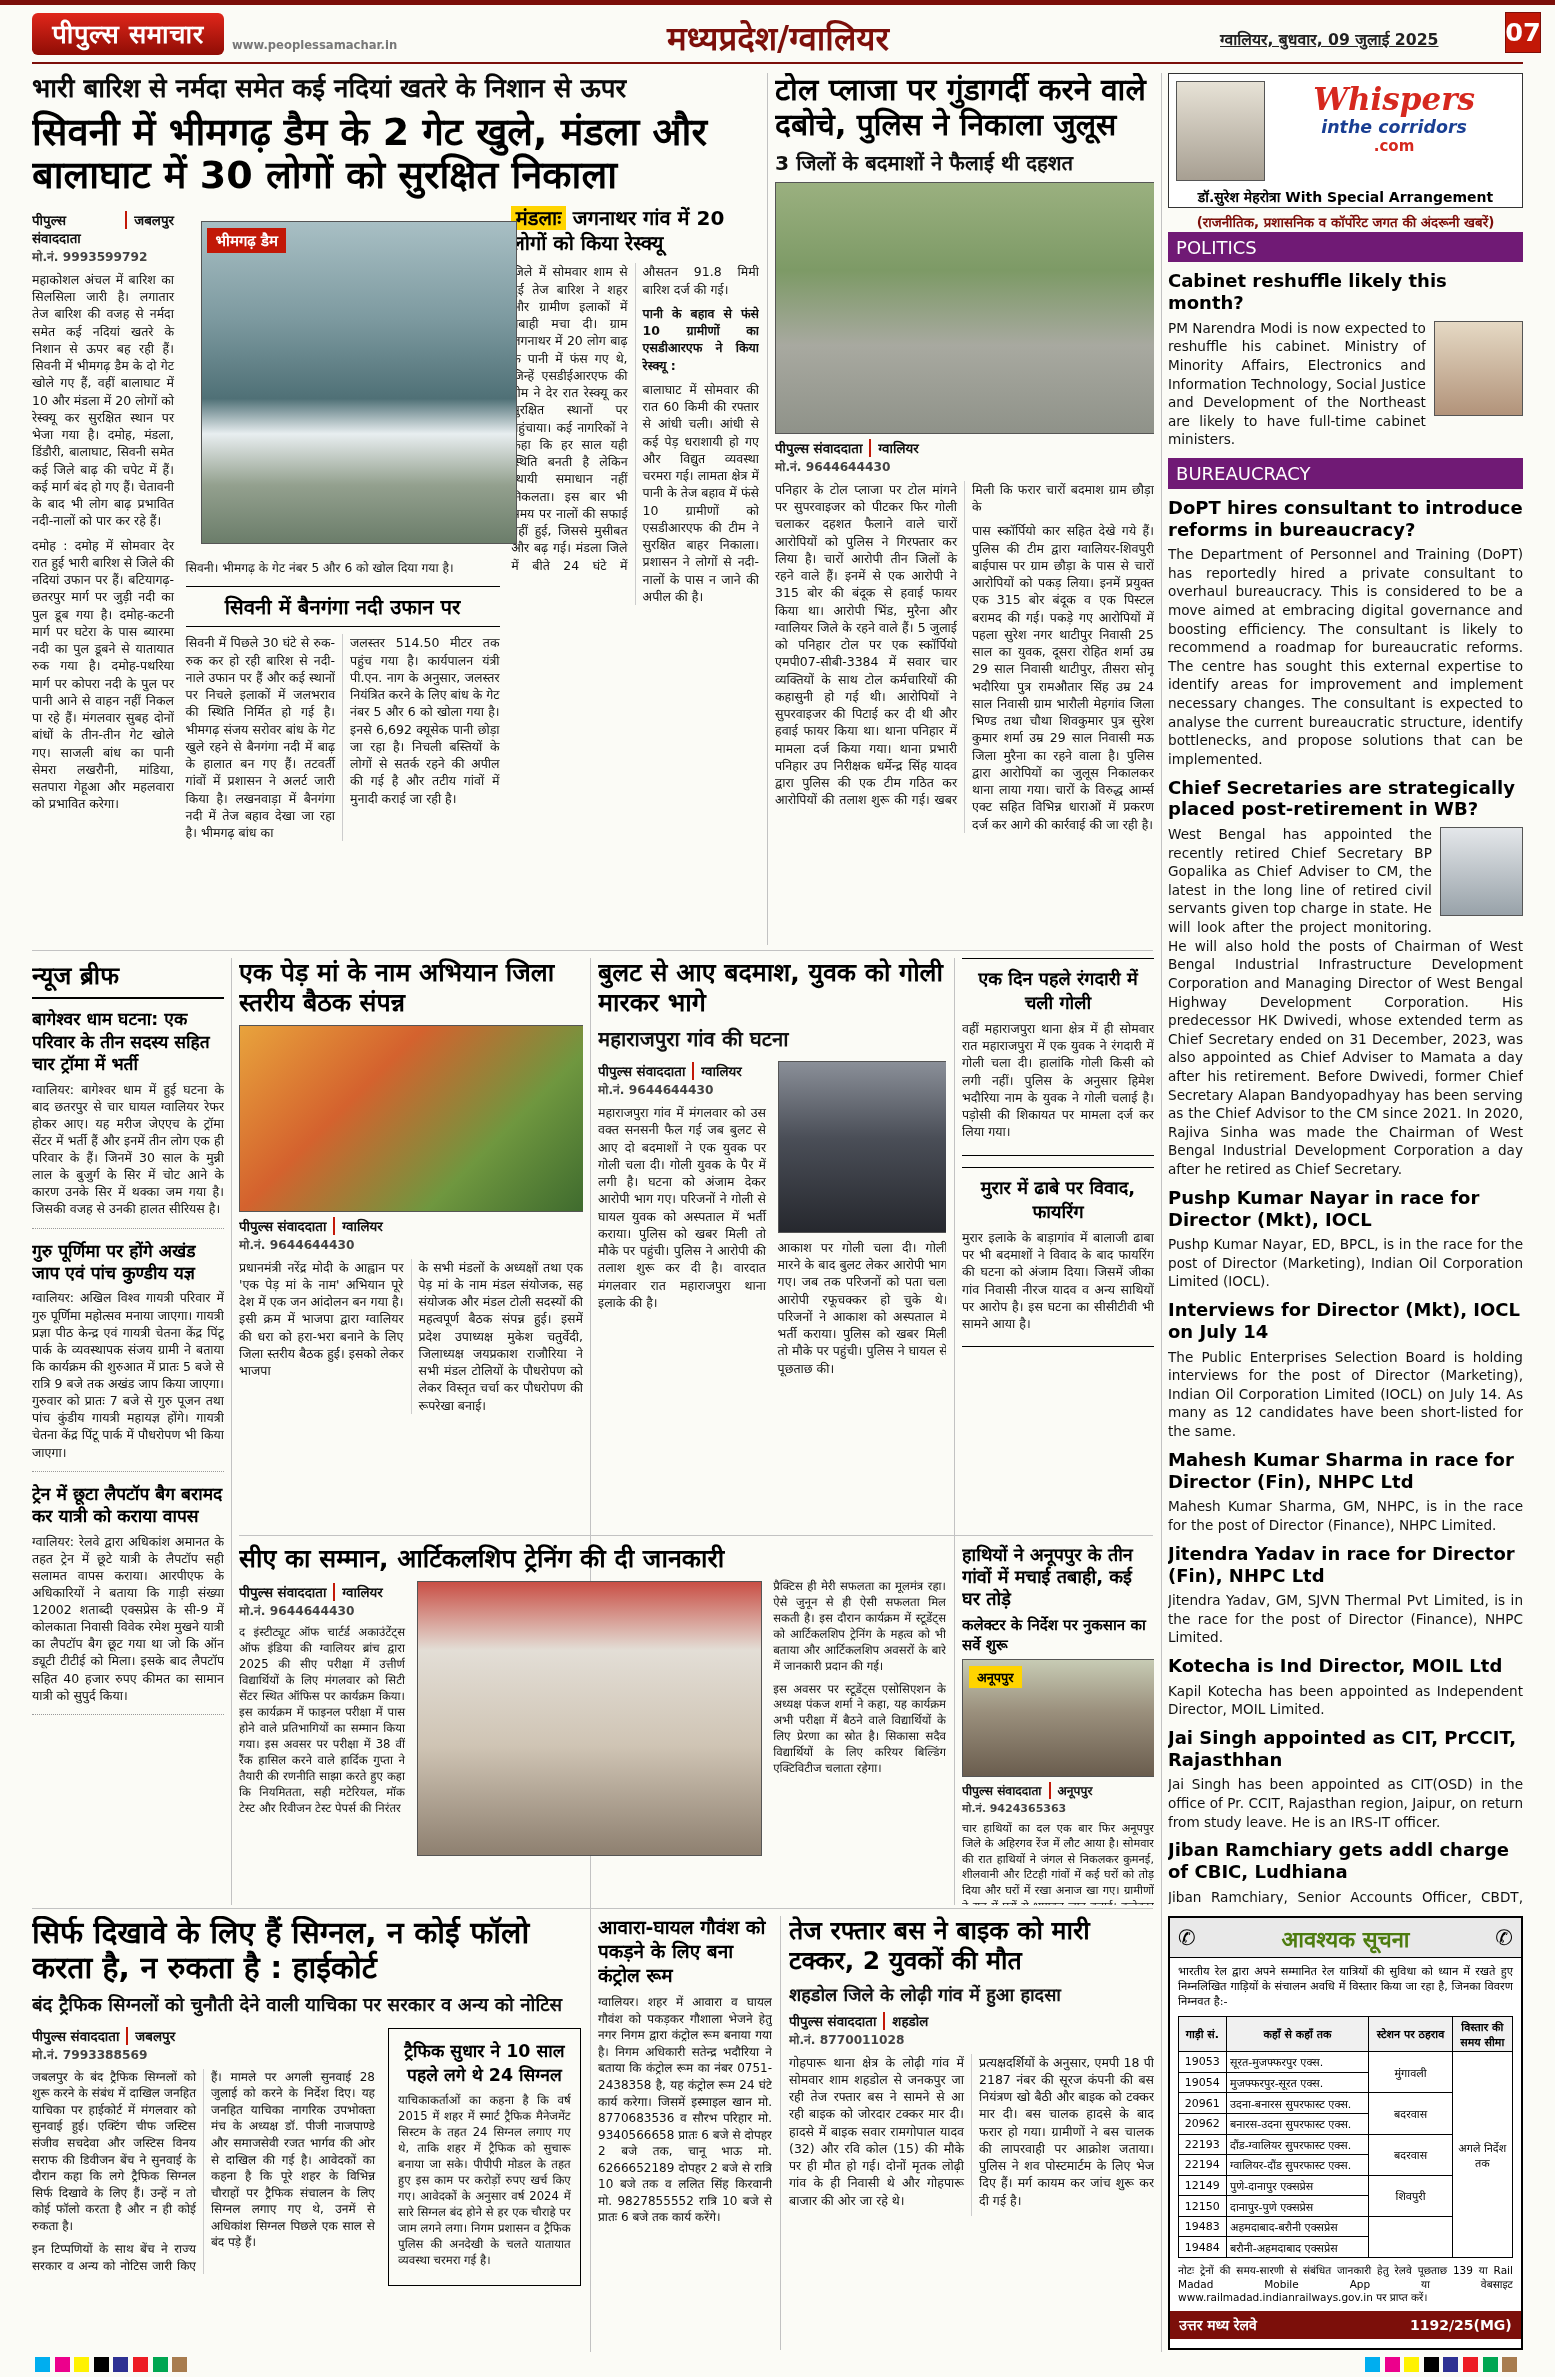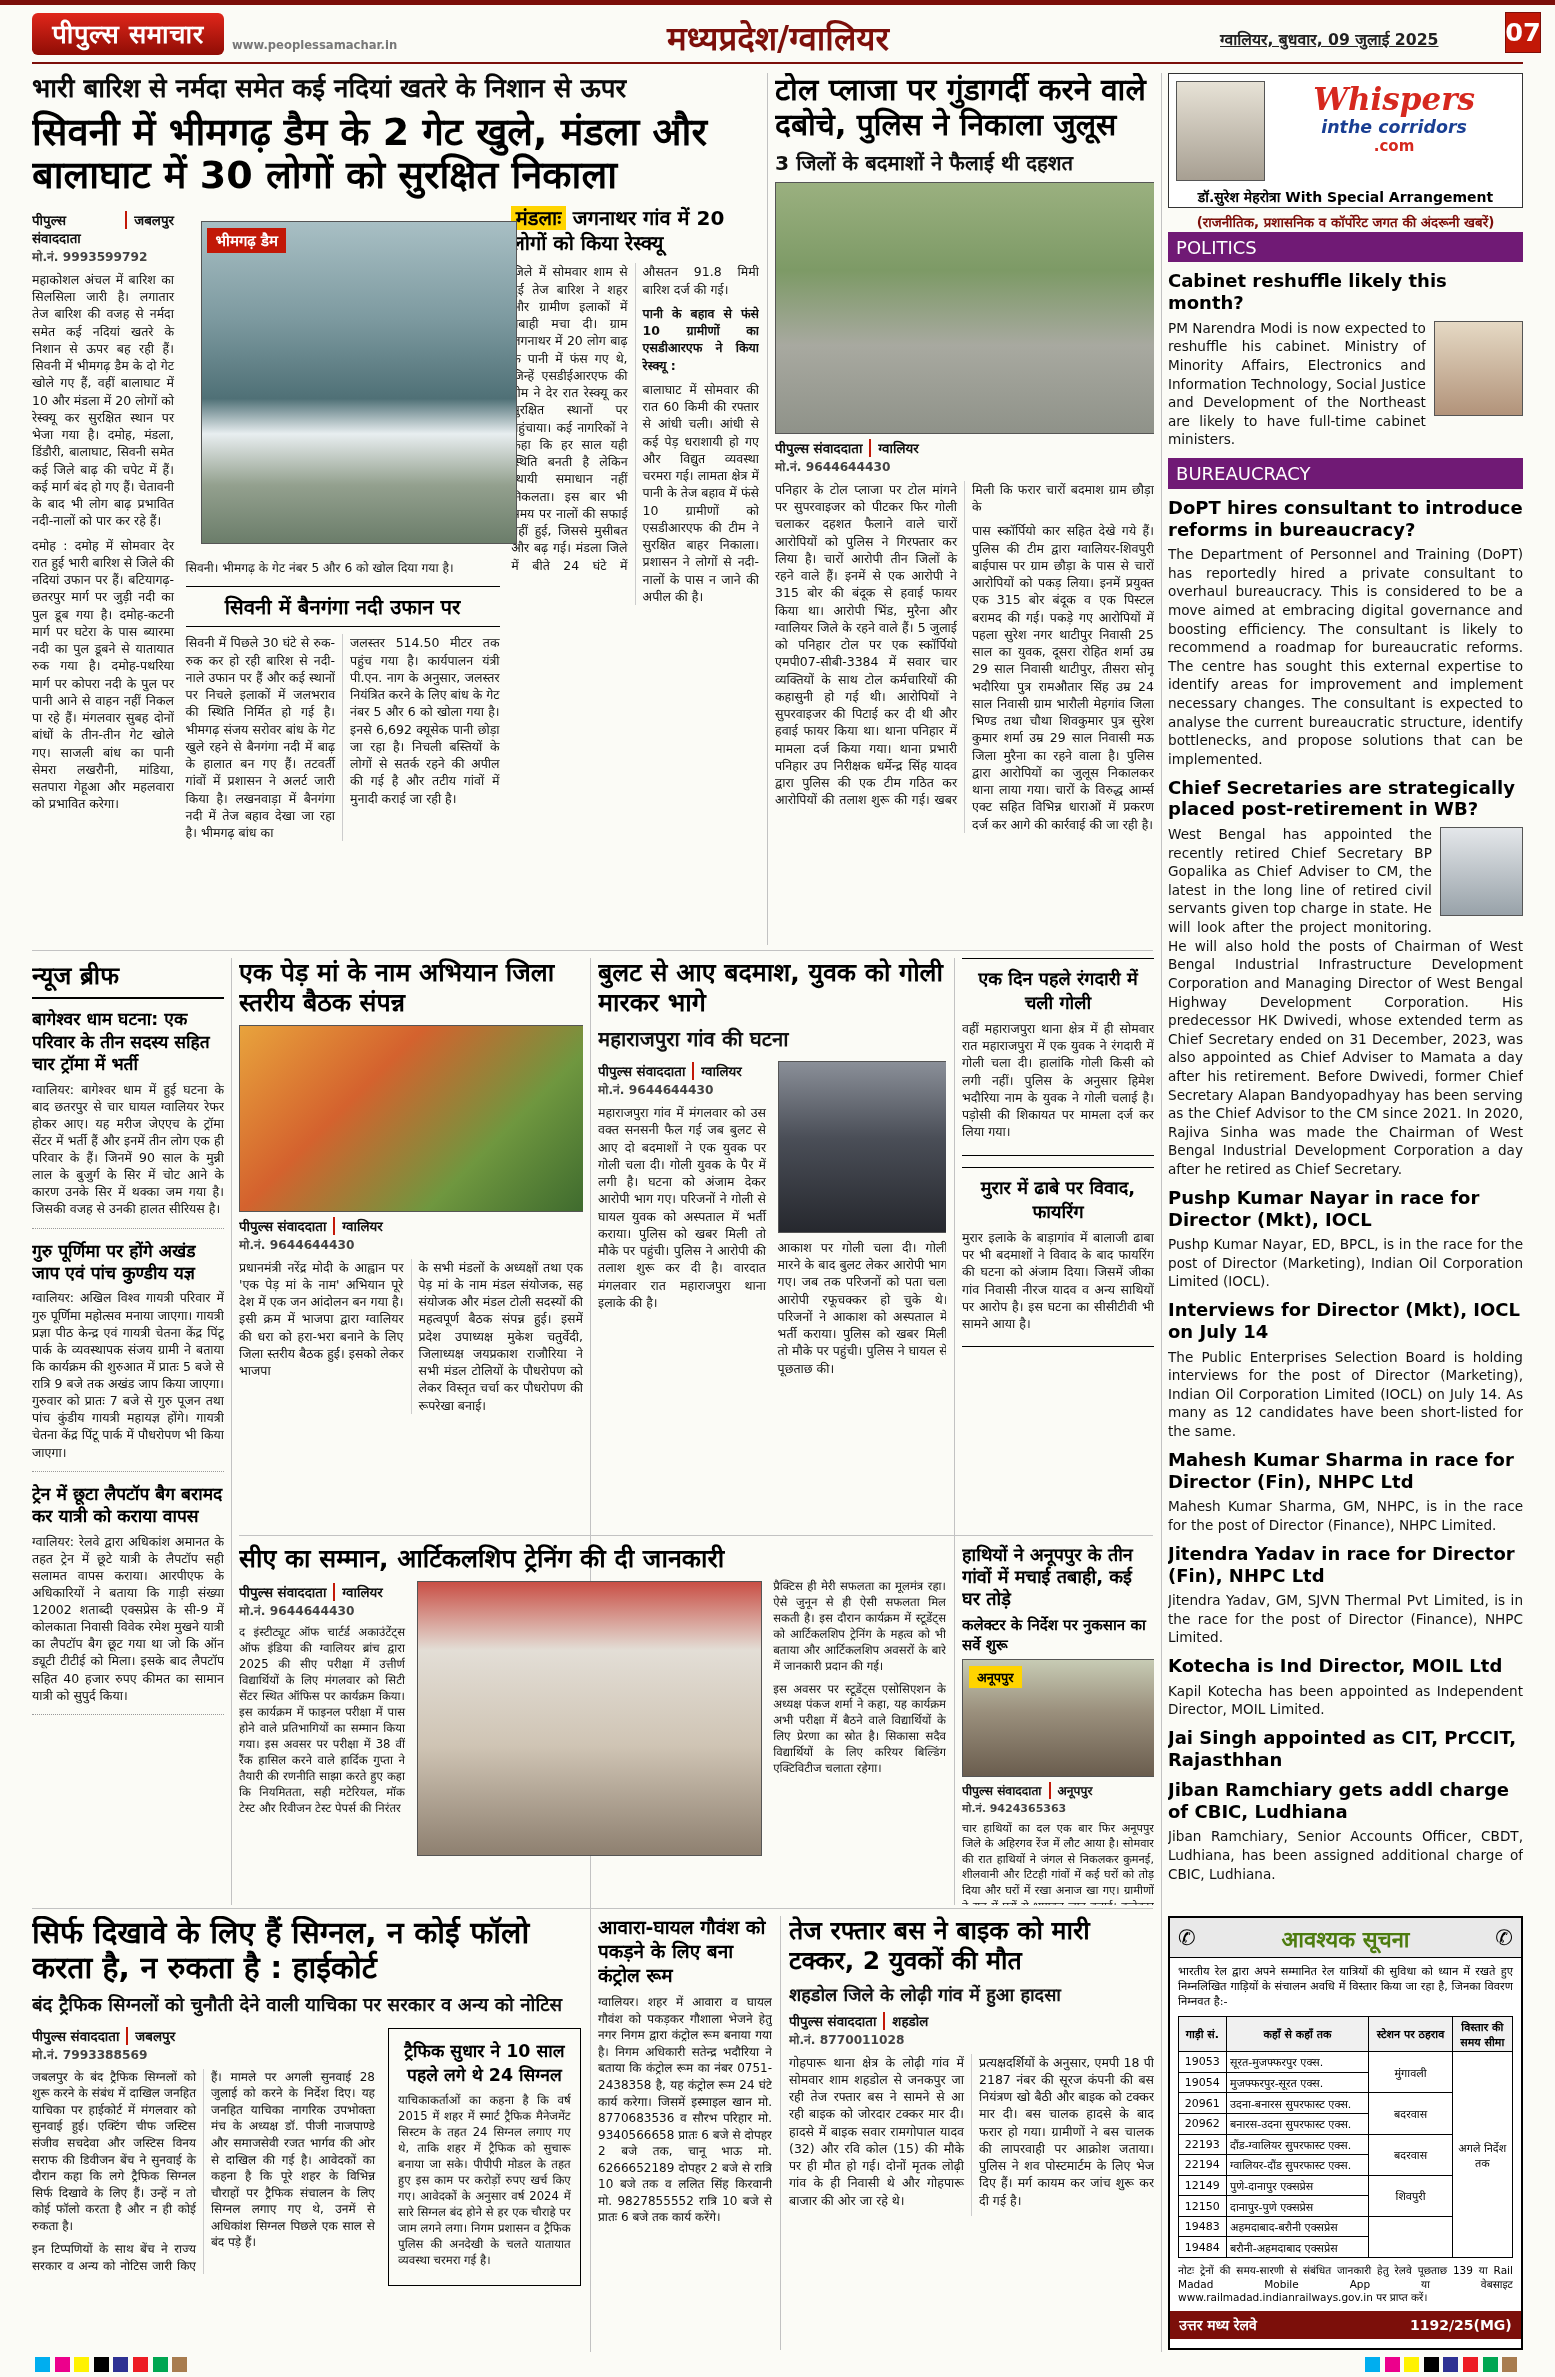--- a/index.html
+++ b/index.html
@@ -212,33 +212,34 @@
     <div>
       <h3>Jitendra Yadav in race for Director (Fin), NHPC Ltd</h3>
       <p>Jitendra Yadav, GM, SJVN Thermal Pvt Limited, is in the race for the post of Director (Finance), NHPC Limited.</p>
     </div>
     <div>
       <h3>Kotecha is Ind Director, MOIL Ltd</h3>
       <p>Kapil Kotecha has been appointed as Independent Director, MOIL Limited.</p>
     </div>
     <div>
       <h3>Jai Singh appointed as CIT, PrCCIT, Rajasthhan</h3>
+      <p>Jai Singh has been appointed as CIT(OSD) in the office of Pr. CCIT, Rajasthan region, Jaipur, on return from study leave. He is an IRS-IT officer.</p>
     </div>
     <div>
       <h3>Jiban Ramchiary gets addl charge of CBIC, Ludhiana</h3>
       <p>Jiban Ramchiary, Senior Accounts Officer, CBDT, Ludhiana, has been assigned additional charge of CBIC, Ludhiana.</p>
     </div>
 
   </div>
 
   <div class="abs brief" style="left:32px;top:958px;width:192px;height:947px;overflow:hidden">
     <div class="brief-head">न्यूज ब्रीफ</div>
     <div>
       <h4>बागेश्वर धाम घटना: एक परिवार के तीन सदस्य सहित चार ट्रॉमा में भर्ती</h4>
-      <p>ग्वालियर: बागेश्वर धाम में हुई घटना के बाद छतरपुर से चार घायल ग्वालियर रेफर होकर आए। यह मरीज जेएएच के ट्रॉमा सेंटर में भर्ती हैं और इनमें तीन लोग एक ही परिवार के हैं। जिनमें 90 साल के मुन्नी लाल के बुजुर्ग के सिर में चोट आने के कारण उनके सिर में थक्का जम गया है। जिसकी वजह से उनकी हालत सीरियस है।</p>
+      <p>ग्वालियर: बागेश्वर धाम में हुई घटना के बाद छतरपुर से चार घायल ग्वालियर रेफर होकर आए। यह मरीज जेएएच के ट्रॉमा सेंटर में भर्ती हैं और इनमें तीन लोग एक ही परिवार के हैं। जिनमें 30 साल के मुन्नी लाल के बुजुर्ग के सिर में चोट आने के कारण उनके सिर में थक्का जम गया है। जिसकी वजह से उनकी हालत सीरियस है।</p>
     </div>
     <div>
       <h4>गुरु पूर्णिमा पर होंगे अखंड जाप एवं पांच कुण्डीय यज्ञ</h4>
       <p>ग्वालियर: अखिल विश्व गायत्री परिवार में गुरु पूर्णिमा महोत्सव मनाया जाएगा। गायत्री प्रज्ञा पीठ केन्द्र एवं गायत्री चेतना केंद्र पिंटू पार्क के व्यवस्थापक संजय ग्रामी ने बताया कि कार्यक्रम की शुरुआत में प्रातः 5 बजे से रात्रि 9 बजे तक अखंड जाप किया जाएगा। गुरुवार को प्रातः 7 बजे से गुरु पूजन तथा पांच कुंडीय गायत्री महायज्ञ होंगे। गायत्री चेतना केंद्र पिंटू पार्क में पौधरोपण भी किया जाएगा।</p>
     </div>
     <div>
       <h4>ट्रेन में छूटा लैपटॉप बैग बरामद कर यात्री को कराया वापस</h4>
       <p>ग्वालियर: रेलवे द्वारा अधिकांश अमानत के तहत ट्रेन में छूटे यात्री के लैपटॉप सही सलामत वापस कराया। आरपीएफ के अधिकारियों ने बताया कि गाड़ी संख्या 12002 शताब्दी एक्सप्रेस के सी-9 में कोलकाता निवासी विवेक रमेश मुखने यात्री का लैपटॉप बैग छूट गया था जो कि ऑन ड्यूटी टीटीई को मिला। इसके बाद लैपटॉप सहित 40 हजार रुपए कीमत का सामान यात्री को सुपुर्द किया।</p>
     </div>
   </div>

